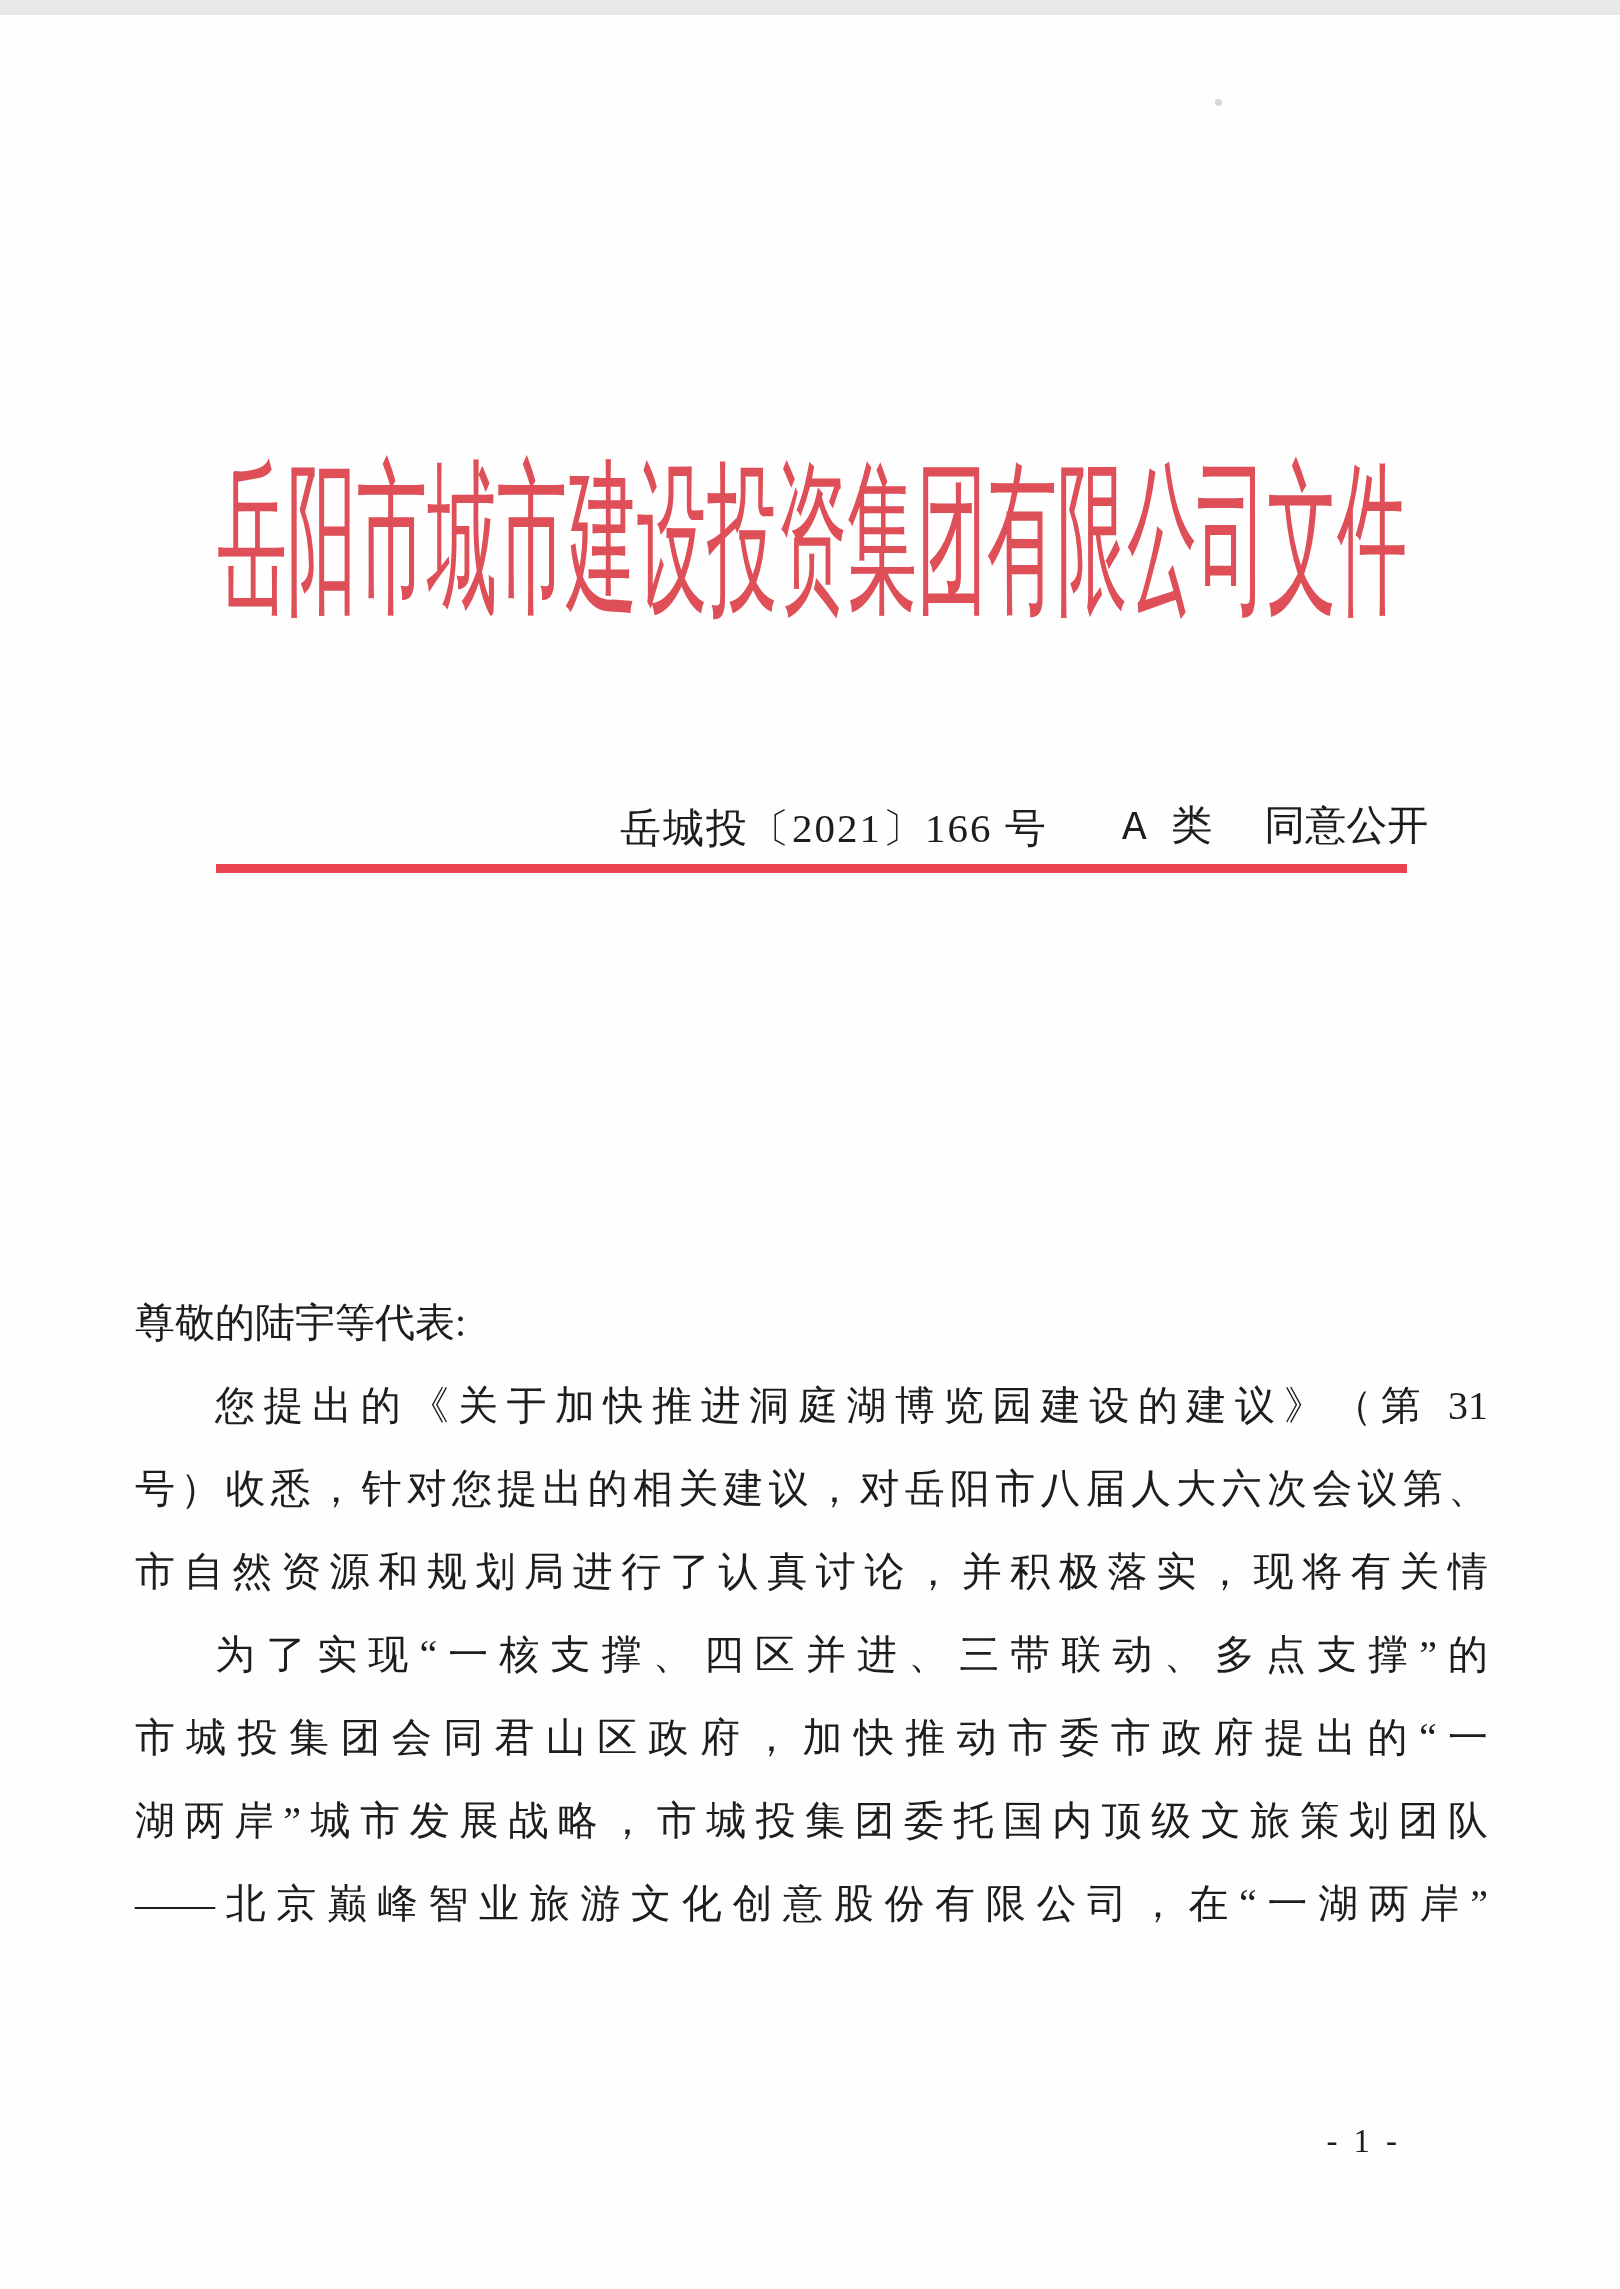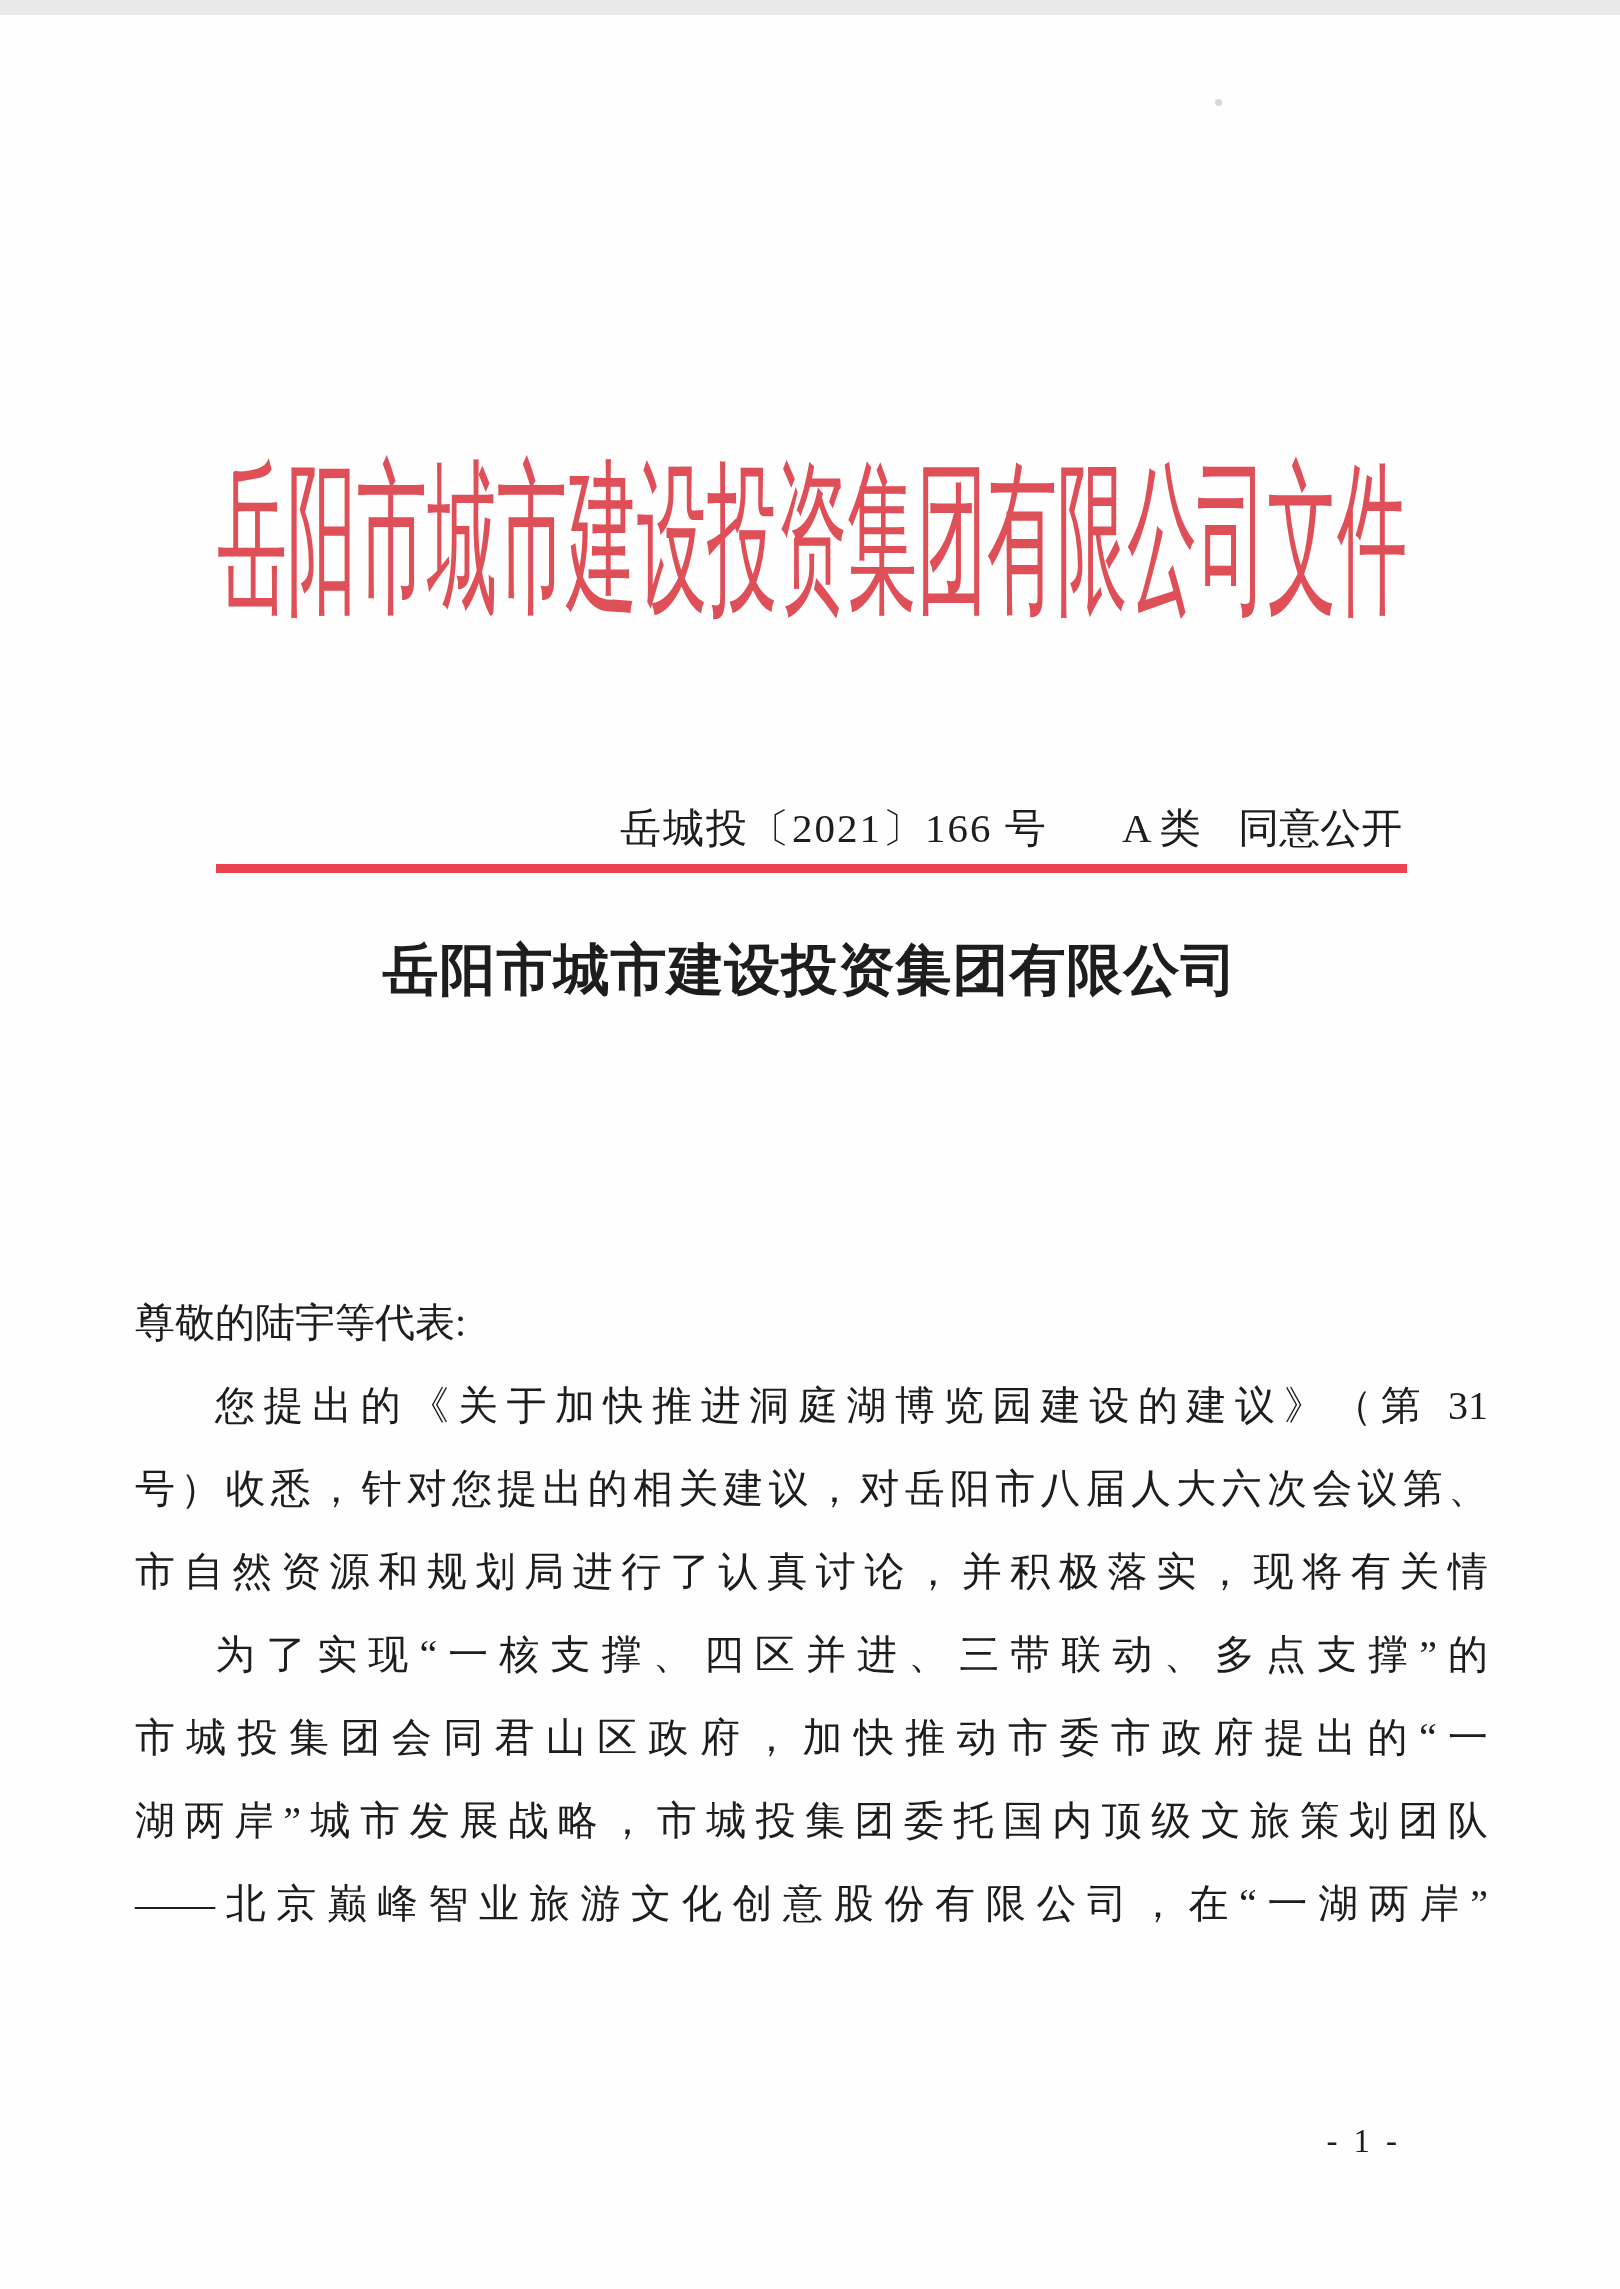--- a/index.html
+++ b/index.html
@@ -45,20 +45,21 @@
     white-space: nowrap;
     letter-spacing: 2px;
   }
   .doc-meta {
     position: absolute;
     top: 790px;
     left: 1122px;
     font-size: 41px;
     line-height: 47px;
     white-space: nowrap;
+    font-family: Liberation Mono, monospace;
   }
   .doc-meta .disclosure { margin-left: 27.4px; }
 
   
   .red-rule {
     position: absolute;
     top: 849px;
     left: 216px;
     width: 1191px;
     height: 8.8px;
@@ -136,21 +137,20 @@
   <div class="doc-number">岳城投〔2021〕166 号</div>
 
   <div class="doc-meta">
     <span class="classification">A 类</span>
     <span class="disclosure">同意公开</span>
   </div>
 
   <div class="red-rule"></div>
 
   <div class="title-block">
-    <div>岳阳市城市建设投资集团有限公司</div>
   </div>
 
   <div class="body-block">
     <div class="body-line short">尊敬的陆宇等代表:</div>
     <div class="body-line indent">您提出的《关于加快推进洞庭湖博览园建设的建议》（第 31</div>
     <div class="body-line">号）收悉，针对您提出的相关建议，对岳阳市八届人大六次会议第、</div>
     <div class="body-line">市自然资源和规划局进行了认真讨论，并积极落实，现将有关情</div>
     <div class="body-line indent">为了实现“一核支撑、四区并进、三带联动、多点支撑”的</div>
     <div class="body-line">市城投集团会同君山区政府，加快推动市委市政府提出的“一</div>
     <div class="body-line">湖两岸”城市发展战略，市城投集团委托国内顶级文旅策划团队</div>

